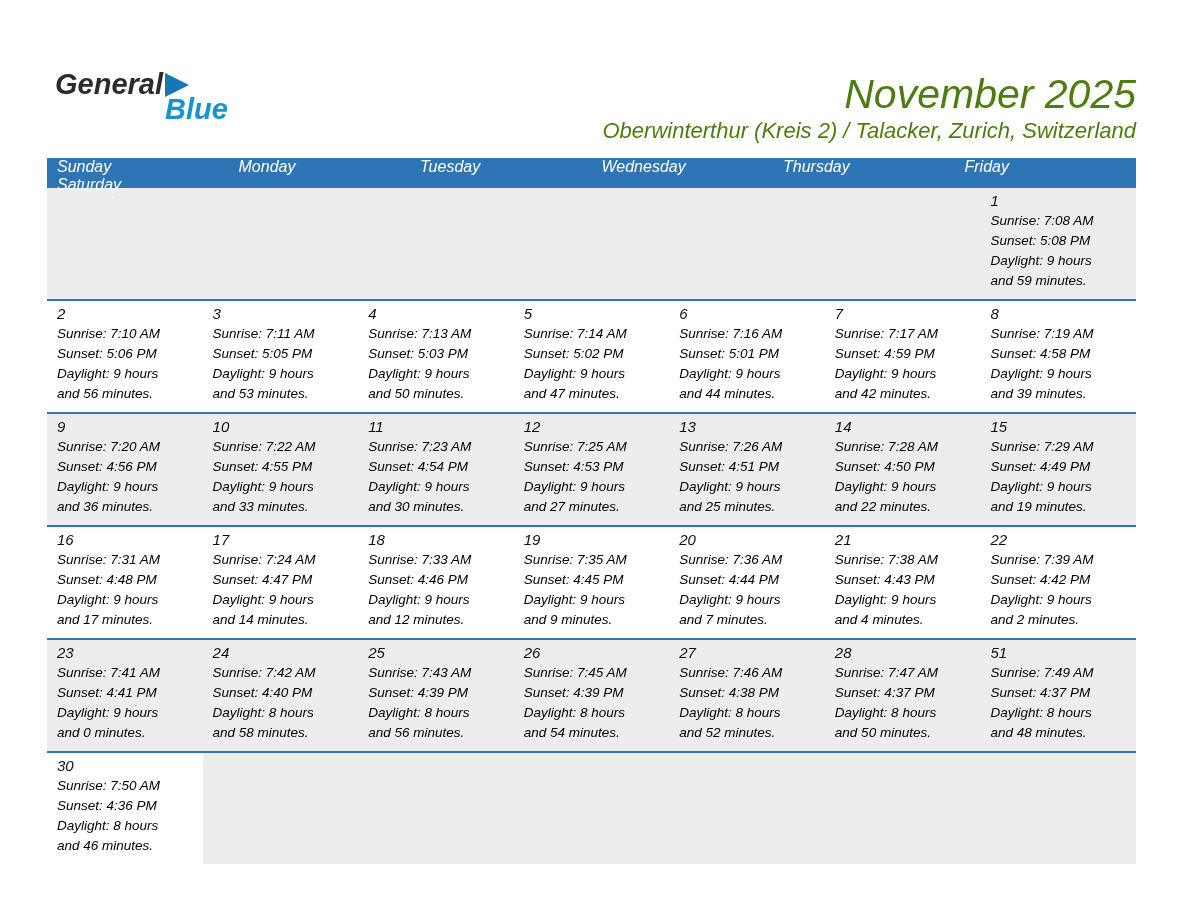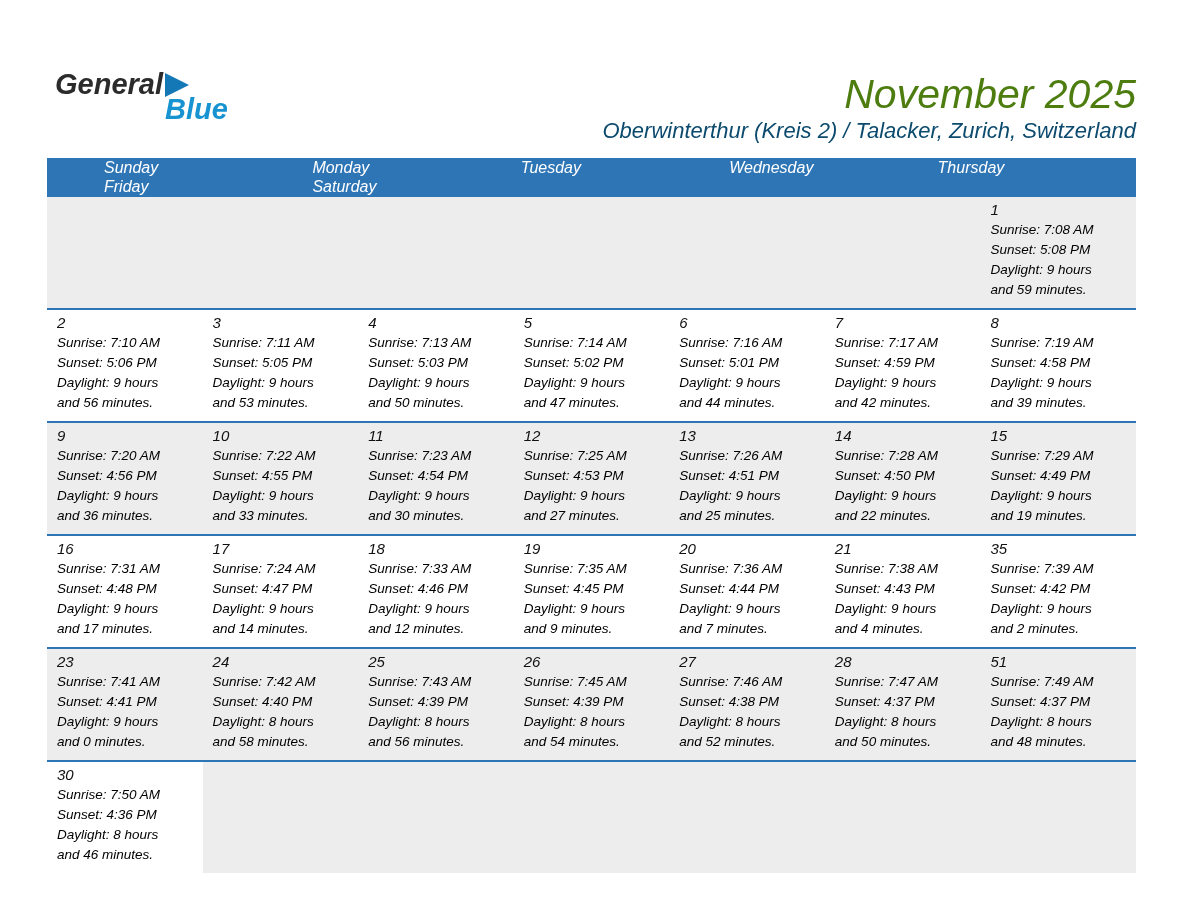--- a/index.html
+++ b/index.html
@@ -29,30 +29,29 @@
   }
   .logo-blue{font-size:29px;font-weight:bold;color:var(--logo-blue);margin-left:110px;margin-top:-4px;}
 
   
   .month-title{
     position:absolute;top:56px;right:52px;
     font-size:41px;color:#4d7c0f;text-align:right;font-weight:400;margin-top:15px;
   }
   .location{
     position:absolute;top:118px;right:52px;
-    font-size:22px;color:#0c4a6e;text-align:right;font-weight:400;
+    font-size:22px;color:#4d7c0f;text-align:right;font-weight:400;
   }
 
   
   .calendar{position:absolute;left:47px;top:158px;width:1089px;}
   .weekday-header{
-    display:grid;grid-template-columns:repeat(5,1fr);
-    background:var(--header-blue);color:#fff;height:39px;align-items:center;
+    display:grid;grid-template-columns:repeat(6,1fr);
+    background:var(--header-blue);color:#fff;height:30px;align-items:center;
     font-size:16px;
-    padding-left:47px;
   }
   .weekday-header .hcell{padding-left:10px;}
   .week{
     display:grid;grid-template-columns:repeat(7,1fr);
     min-height:109px;background:#fff;
   }
   .week + .week{border-top:2px solid var(--header-blue);}
   .week.shaded{background:var(--shaded-row);}
   .week:not(.shaded) .cell.empty{background:var(--shaded-row);}
   .cell{padding:3px 8px 8px 10px;}
@@ -240,21 +239,21 @@
             <div class="info">and 7 minutes.</div>
           </div>
           <div class="cell">
             <div class="daynum">21</div>
             <div class="info">Sunrise: 7:38 AM</div>
             <div class="info">Sunset: 4:43 PM</div>
             <div class="info">Daylight: 9 hours</div>
             <div class="info">and 4 minutes.</div>
           </div>
           <div class="cell">
-            <div class="daynum">35</div>
+            <div class="daynum">22</div>
             <div class="info">Sunrise: 7:39 AM</div>
             <div class="info">Sunset: 4:42 PM</div>
             <div class="info">Daylight: 9 hours</div>
             <div class="info">and 2 minutes.</div>
           </div>
         </div>
         <div class="week shaded">
           <div class="cell">
             <div class="daynum">23</div>
             <div class="info">Sunrise: 7:41 AM</div>

